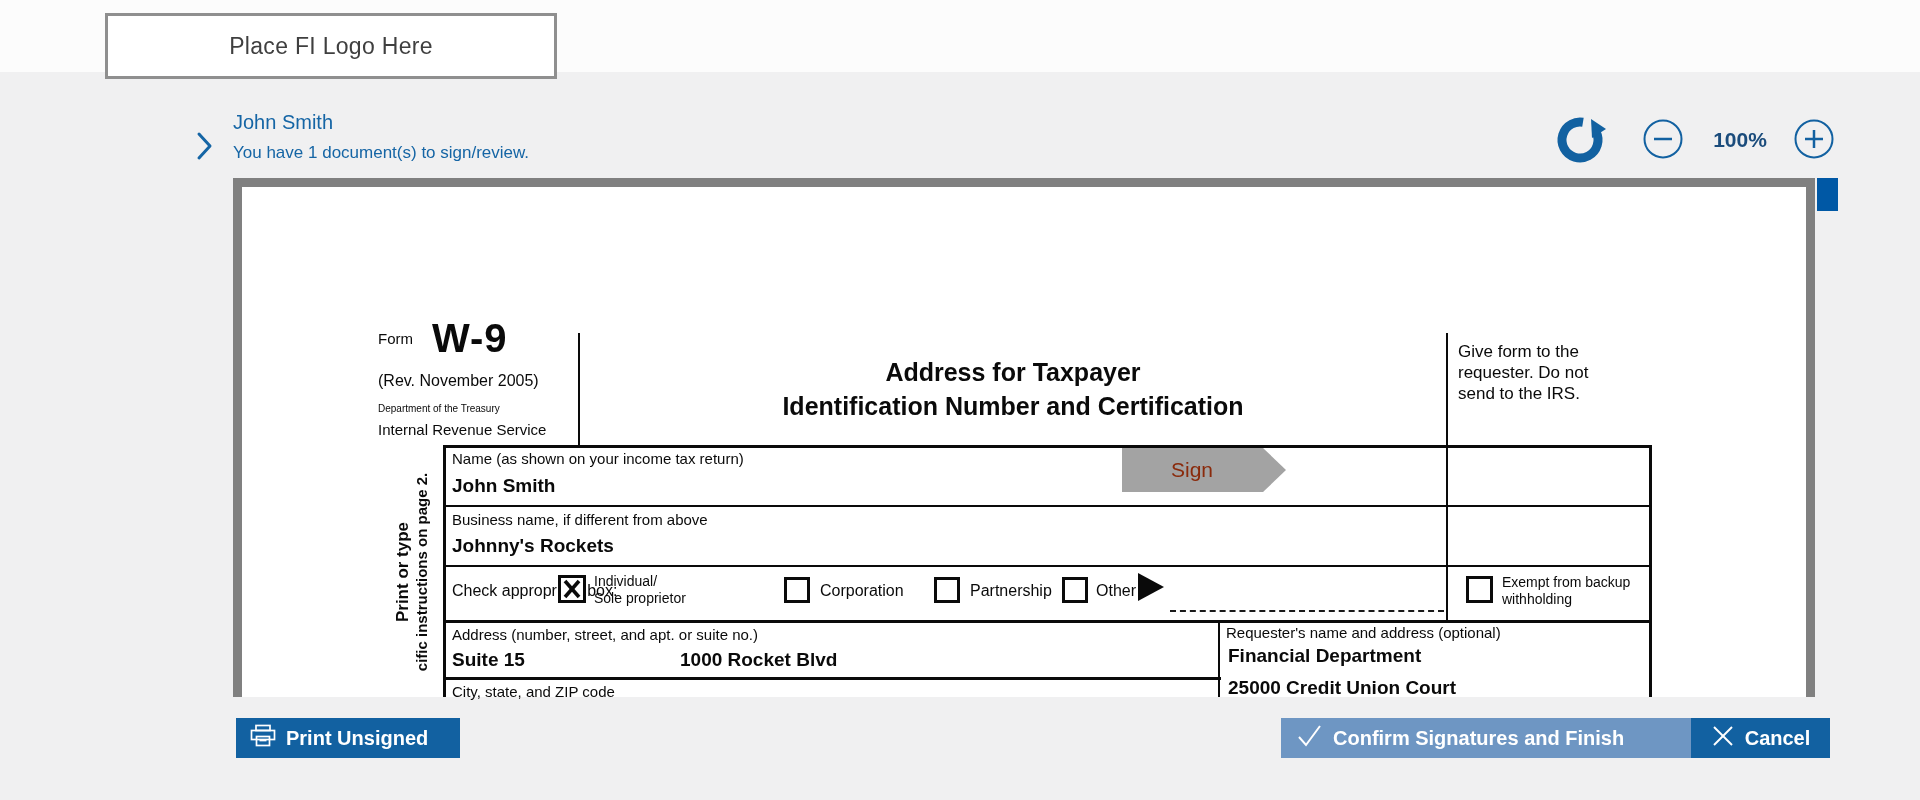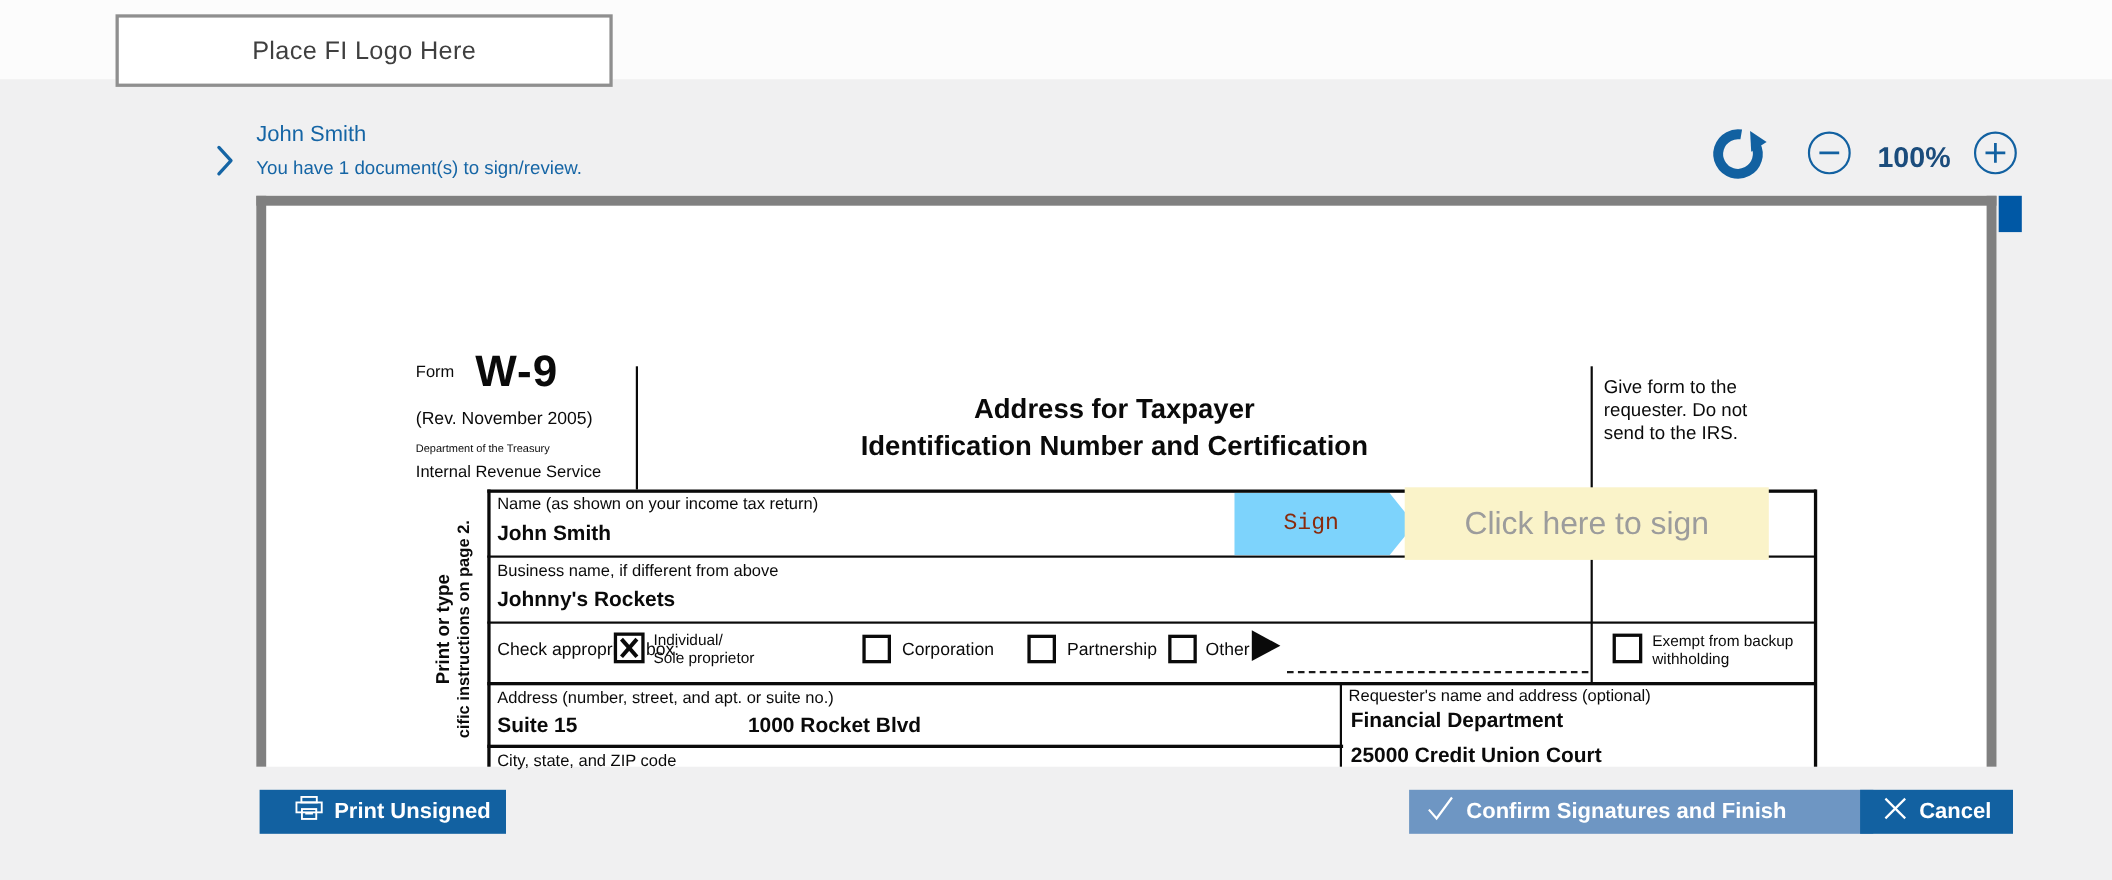--- a/index.html
+++ b/index.html
@@ -11,48 +11,48 @@
   .logobox{left:105px;top:13px;width:446px;height:60px;background:#ffffff;border:3px solid #8f8f8f;
            display:flex;align-items:center;justify-content:center;font-size:23px;color:#3f3f3f;letter-spacing:.3px;}
   
   .bluetxt{color:#1565a5;}
   .username{left:233px;top:111px;font-size:20px;}
   .docmsg{left:233px;top:143px;font-size:17px;}
   .chev{left:196px;top:131px;}
   .ctrl-refresh{left:1553px;top:112px;}
   .zoomout{left:1643px;top:119px;}
   .zoomin{left:1794px;top:119px;}
-  .zoomlevel{left:1700px;top:128px;width:80px;text-align:center;font-size:26px;font-weight:600;color:#1b4c7c;}
+  .zoomlevel{left:1700px;top:128px;width:80px;text-align:center;font-size:21px;font-weight:600;color:#1b4c7c;}
   
   .frame{left:233px;top:178px;width:1564px;height:510px;background:#ffffff;
          border-left:9px solid #808080;border-top:9px solid #808080;border-right:9px solid #808080;}
   .thumb{left:1817px;top:178px;width:21px;height:33px;background:#0058a5;}
   
   .f{color:#0a0a0a;}
   .flabel{font-size:15px;}
   .fvalue{font-size:19px;font-weight:bold;}
   .hline,.vline{background:#0a0a0a;}
   .dash{border-bottom:2px dashed #1a1a1a;}
   .cbx{border:3px solid #0a0a0a;background:#fff;}
   .cbx-label{font-size:14px;line-height:17px;}
   .tri{width:0;height:0;border-left:26px solid #0a0a0a;border-top:14px solid transparent;border-bottom:14px solid transparent;}
   .sidebar-rot{left:280px;top:550px;width:270px;height:44px;transform:rotate(-90deg);text-align:center;}
   .sidebar-rot .l1{font-size:17px;font-weight:bold;}
   .sidebar-rot .l2{font-size:15px;font-weight:bold;}
   
-  .signtag{left:1122px;top:448px;width:164px;height:57px;background:#7dd3fc;
+  .signtag{left:1122px;top:448px;width:164px;height:44px;background:#a3a3a3;
            clip-path:polygon(0 0,86% 0,100% 50%,86% 100%,0 100%);
            display:flex;align-items:center;justify-content:center;padding-right:24px;box-sizing:border-box;
-           font-size:21px;color:#8a2a0b;cursor:pointer;font-family:Liberation Mono, monospace;}
+           font-size:21px;color:#8a2a0b;cursor:pointer;}
   .signfield{left:1277px;top:443px;width:331px;height:66px;background:#faf3c9;
              display:flex;align-items:center;justify-content:center;font-size:29px;color:#9c9c9c;cursor:pointer;}
   
   .btn{height:40px;display:flex;align-items:center;gap:10px;padding:0 14px;box-sizing:border-box;
        color:#ffffff;font-size:20px;font-weight:600;cursor:pointer;}
-  .btn-primary{background:#1261a1;justify-content:flex-end;}
+  .btn-primary{background:#1261a1;}
   .btn-confirm{background:#6e96c3;}
   .btn-print{left:236px;top:718px;width:224px;}
   .btn-ok{left:1281px;top:718px;width:422px;}
   .btn-cancel{left:1691px;top:718px;width:139px;justify-content:center;}
 </style>
 </head>
 <body>
 
 <div id="app">
 
@@ -164,23 +164,20 @@
   <div class="abs f fvalue" style="left:680px;top:649px;">1000 Rocket Blvd</div>
 
   <div class="abs f flabel" style="left:452px;top:683px;">City, state, and ZIP code</div>
 
   <div class="abs f flabel" style="left:1226px;top:624px;">Requester's name and address (optional)</div>
   <div class="abs f fvalue" style="left:1228px;top:645px;">Financial Department</div>
   <div class="abs f fvalue" style="left:1228px;top:677px;">25000 Credit Union Court</div>
 
   <div class="abs signtag">
     <span>Sign</span>
-  </div>
-  <div class="abs signfield">
-    <span>Click here to sign</span>
   </div>
 
   <div class="abs btn btn-primary btn-print">
     <span>
       <svg width="26" height="24" viewBox="0 0 26 24" fill="none" stroke="#ffffff" stroke-width="1.7">
         <rect x="6" y="1.5" width="14" height="5"></rect>
         <rect x="1.5" y="6.5" width="23" height="9"></rect>
         <rect x="6.5" y="12.5" width="13" height="9"></rect>
         <line x1="9.5" y1="16.5" x2="16.5" y2="16.5"></line>
       </svg>

